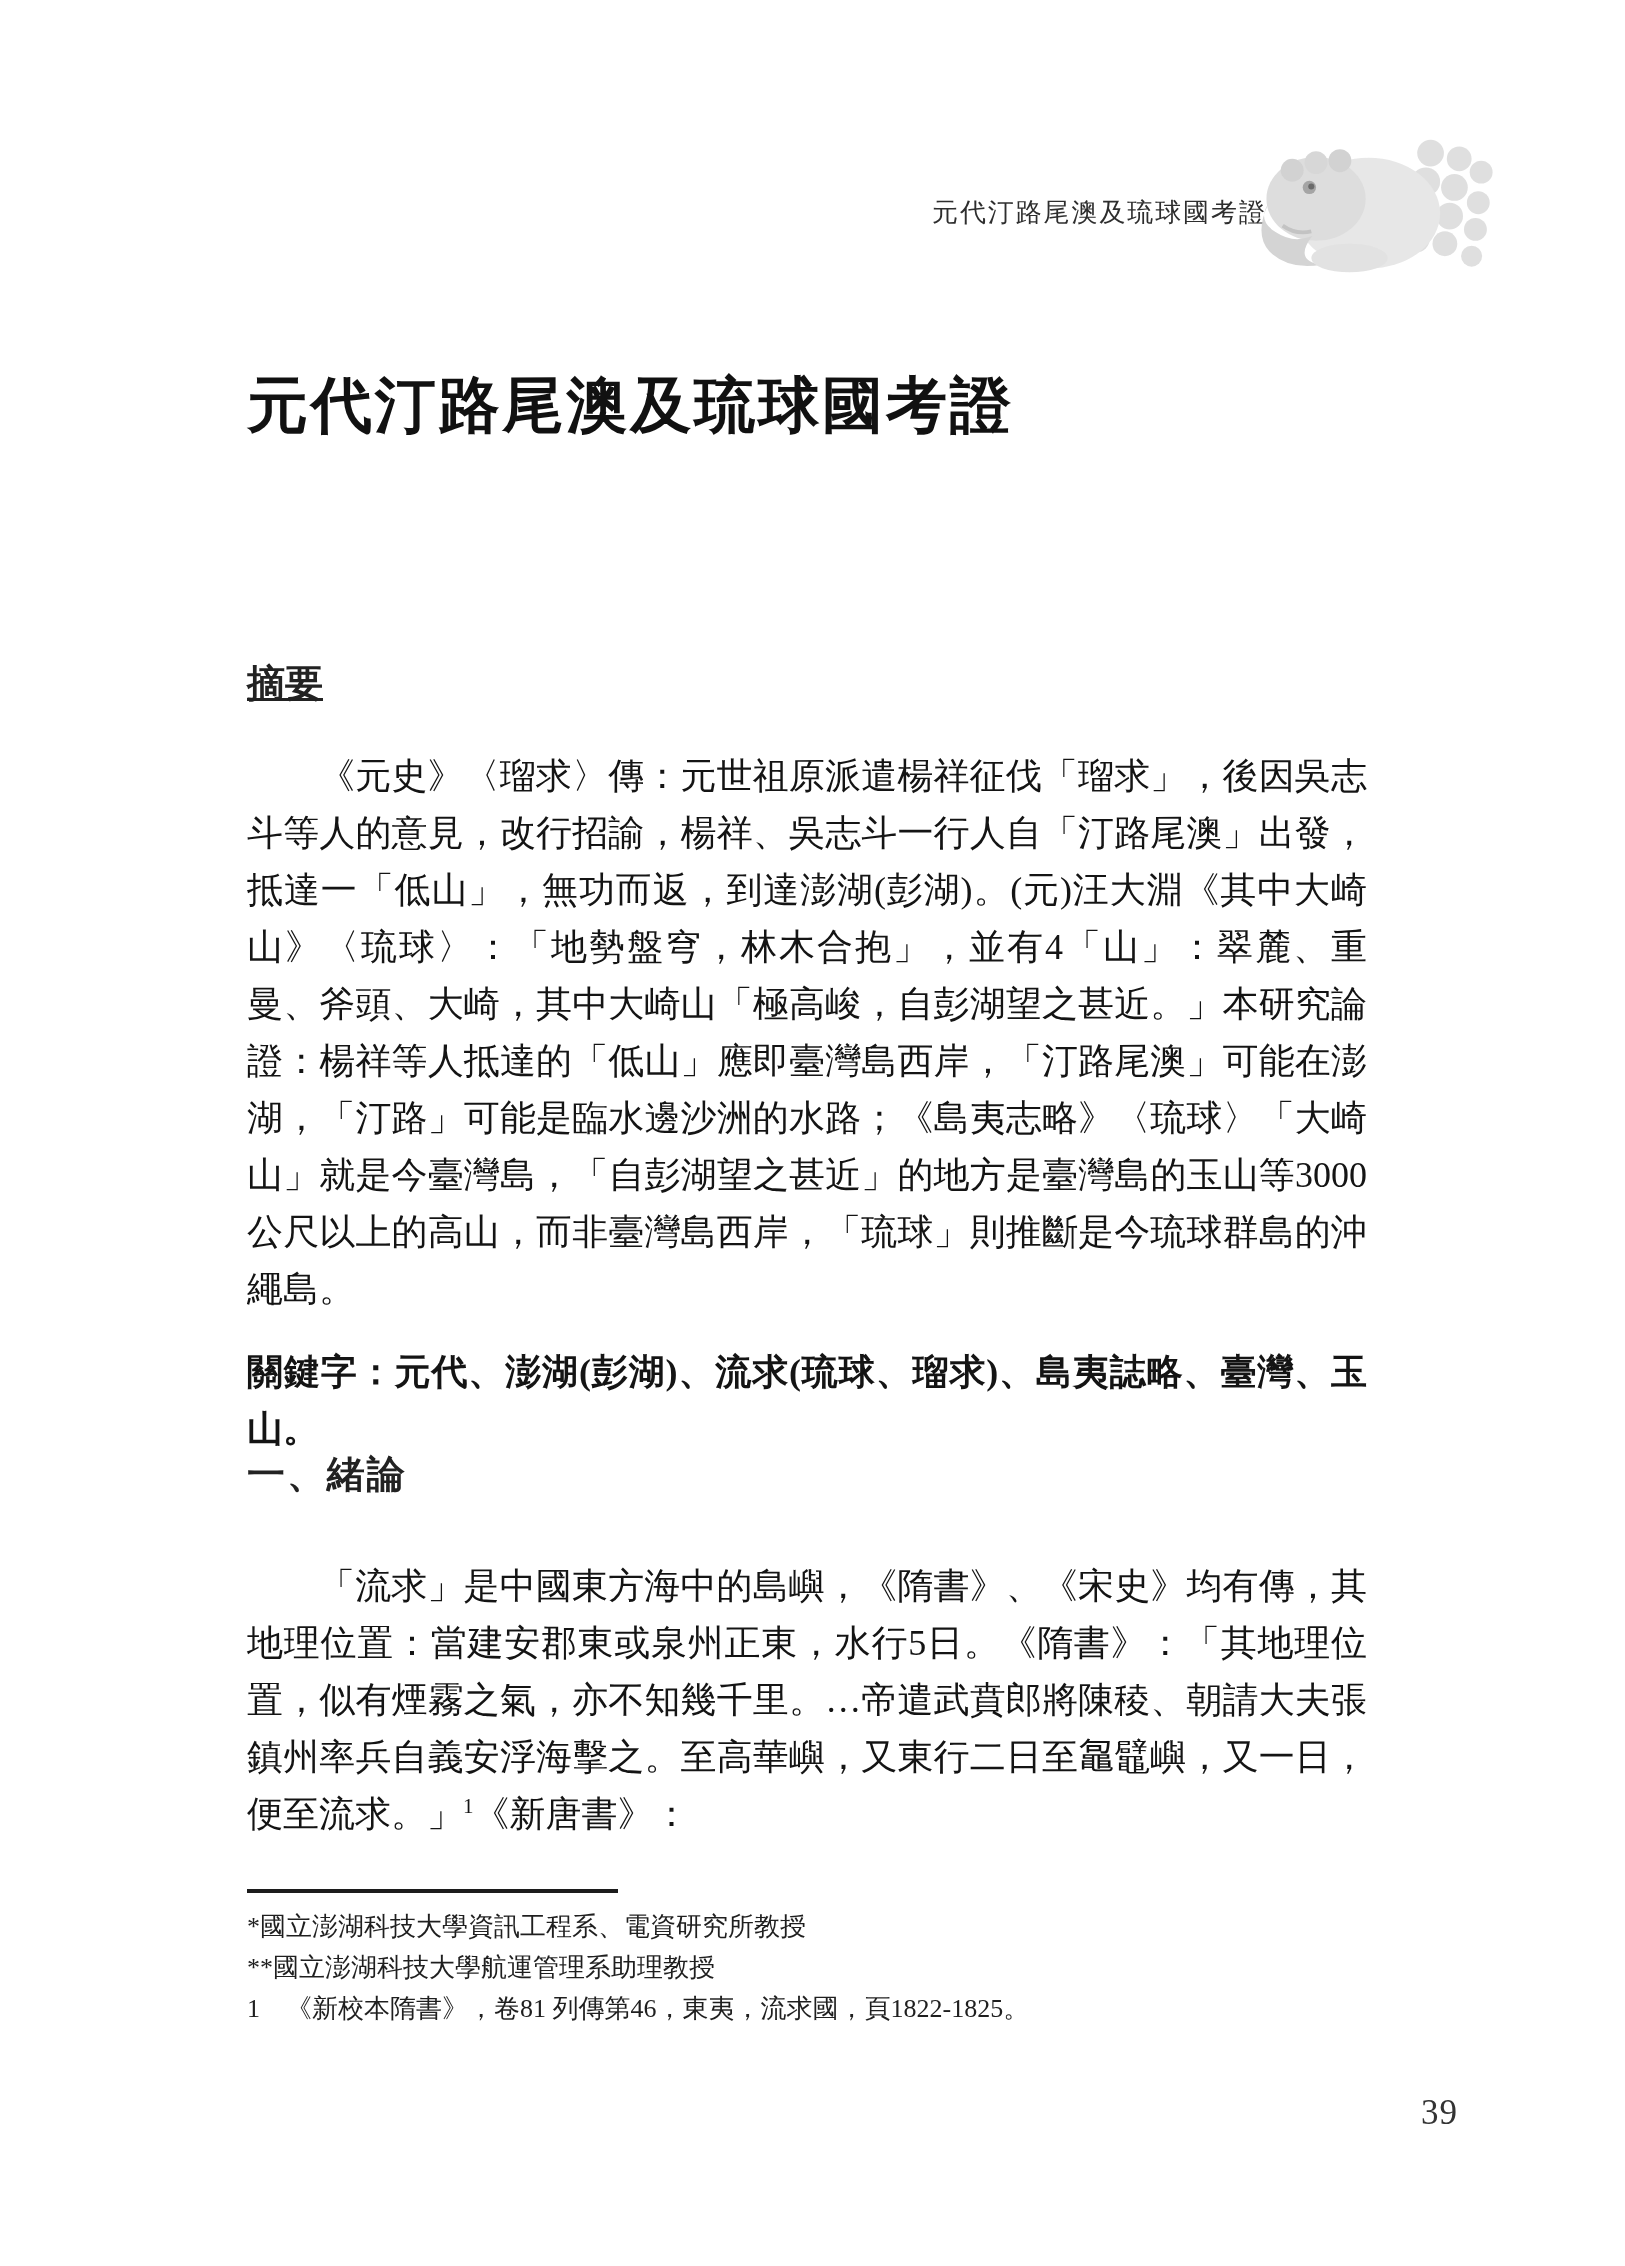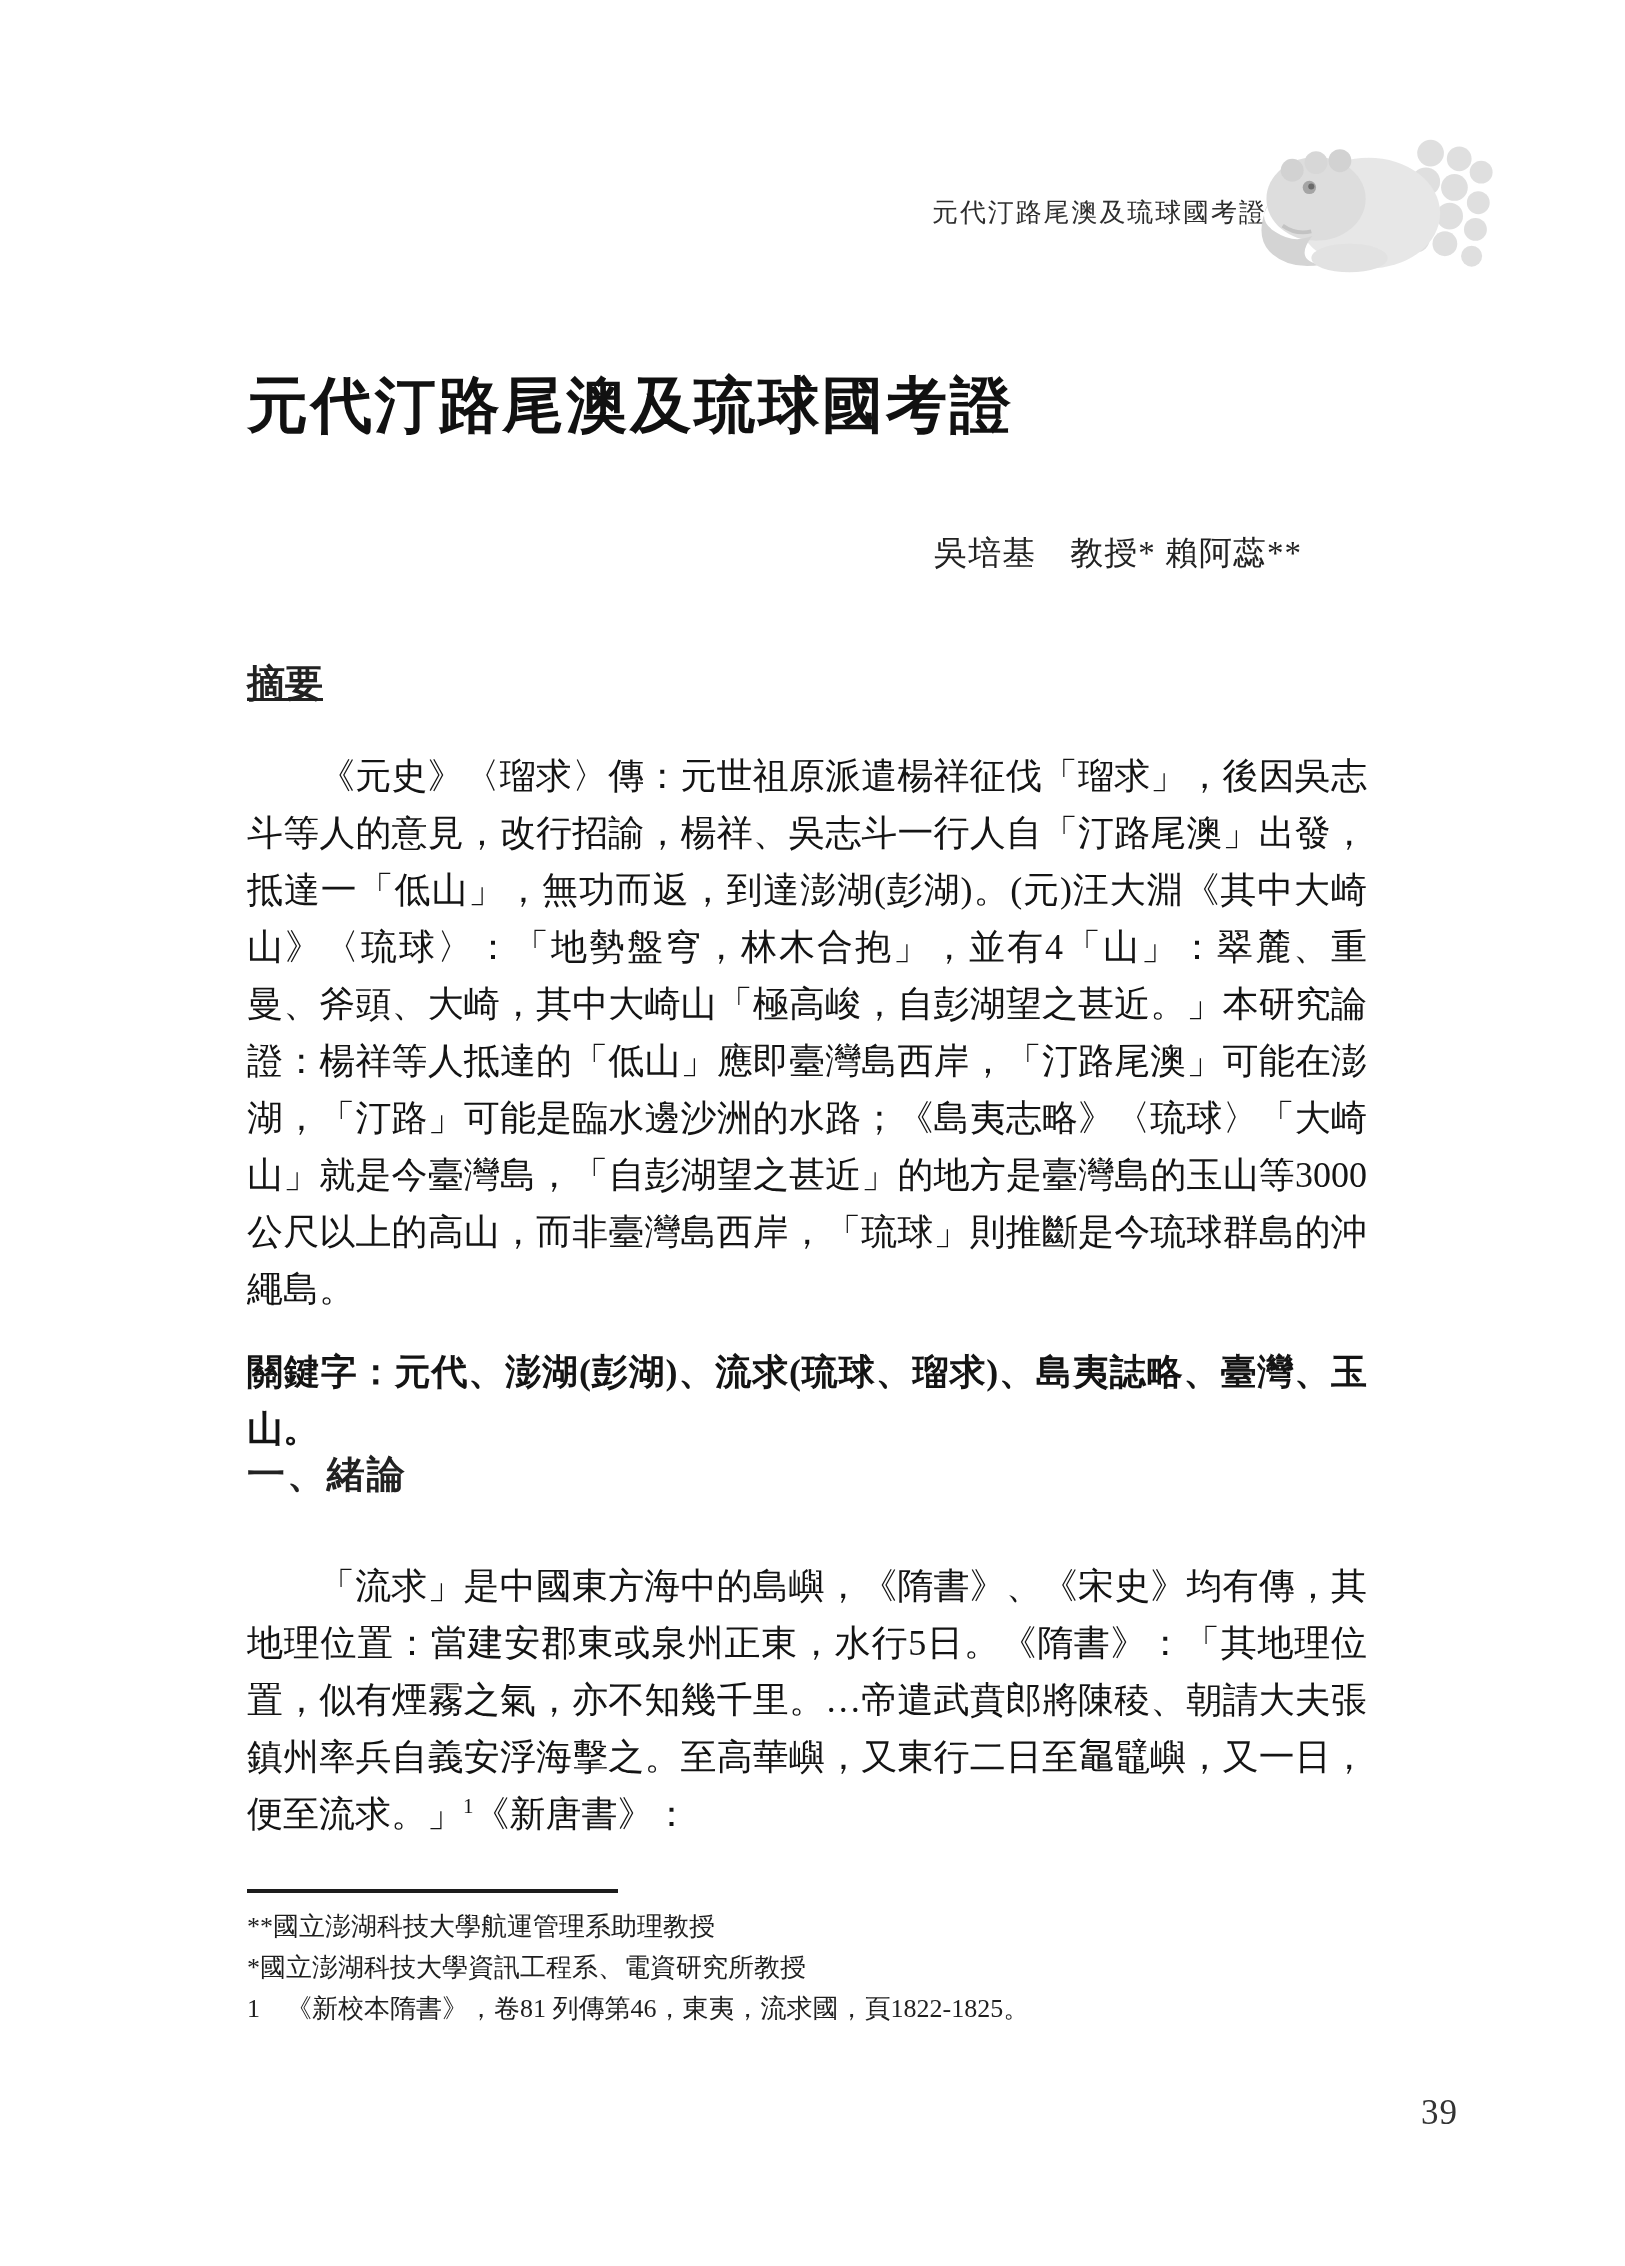--- a/index.html
+++ b/index.html
@@ -87,36 +87,35 @@
     <circle cx="120" cy="50" r="12" fill="#cecece"></circle>
     <circle cx="88" cy="78" r="7" fill="#9c9c9c"></circle>
     <circle cx="90" cy="77" r="3.2" fill="#5a5a5a"></circle>
     <path d="M45 95 q-12 18 8 30 q18 12 38 4 q-20 26 10 30 q-35 6 -55 -14 q-16 -18 -1 -50z" fill="#d0d0d0"></path>
     <path d="M60 118 q14 10 30 6" stroke="#bdbdbd" stroke-width="4" fill="none"></path>
     <ellipse cx="130" cy="152" rx="40" ry="15" fill="#dfdfdf"></ellipse>
   </svg>
 
   <h1 class="title">元代汀路尾澳及琉球國考證</h1>
 
-  <div class="authors">吳培基　教授* 賴阿蕊**</div>
 
   <h2 class="abstract-heading">摘要</h2>
 
   <p class="body-text abstract-body">《元史》〈瑠求〉傳：元世祖原派遣楊祥征伐「瑠求」，後因吳志斗等人的意見，改行招諭，楊祥、吳志斗一行人自「汀路尾澳」出發，抵達一「低山」，無功而返，到達澎湖(彭湖)。(元)汪大淵《其中大崎山》〈琉球〉：「地勢盤穹，林木合抱」，並有4「山」：翠麓、重曼、斧頭、大崎，其中大崎山「極高峻，自彭湖望之甚近。」本研究論證：楊祥等人抵達的「低山」應即臺灣島西岸，「汀路尾澳」可能在澎湖，「汀路」可能是臨水邊沙洲的水路；《島夷志略》〈琉球〉「大崎山」就是今臺灣島，「自彭湖望之甚近」的地方是臺灣島的玉山等3000公尺以上的高山，而非臺灣島西岸，「琉球」則推斷是今琉球群島的沖繩島。</p>
 
   <p class="body-text keywords"><span>關鍵字：</span><span>元代、澎湖(彭湖)、流求(琉球、瑠求)、島夷誌略、臺灣、玉山。</span></p>
 
   <h2 class="section-heading">一、緒論</h2>
 
   <p class="body-text intro-body"><span>「流求」是中國東方海中的島嶼，《隋書》、《宋史》均有傳，其地理位置：當建安郡東或泉州正東，水行5日。《隋書》：「其地理位置，似有煙霧之氣，亦不知幾千里。…帝遣武賁郎將陳稜、朝請大夫張鎮州率兵自義安浮海擊之。至高華嶼，又東行二日至𪓟鼊嶼，又一日，便至流求。」</span><sup>1</sup><span>《新唐書》：</span></p>
 
   <div class="footnote-rule"></div>
 
   <div class="footnotes">
+    <div class="fn">*國立澎湖科技大學資訊工程系、電資研究所教授</div>
     <div class="fn">**國立澎湖科技大學航運管理系助理教授</div>
-    <div class="fn">*國立澎湖科技大學資訊工程系、電資研究所教授</div>
     <div class="fn">1　《新校本隋書》，卷81 列傳第46，東夷，流求國，頁1822-1825。</div>
   </div>
 
   <div class="page-number">39</div>
 
 </div>
 
 
 </body></html>

